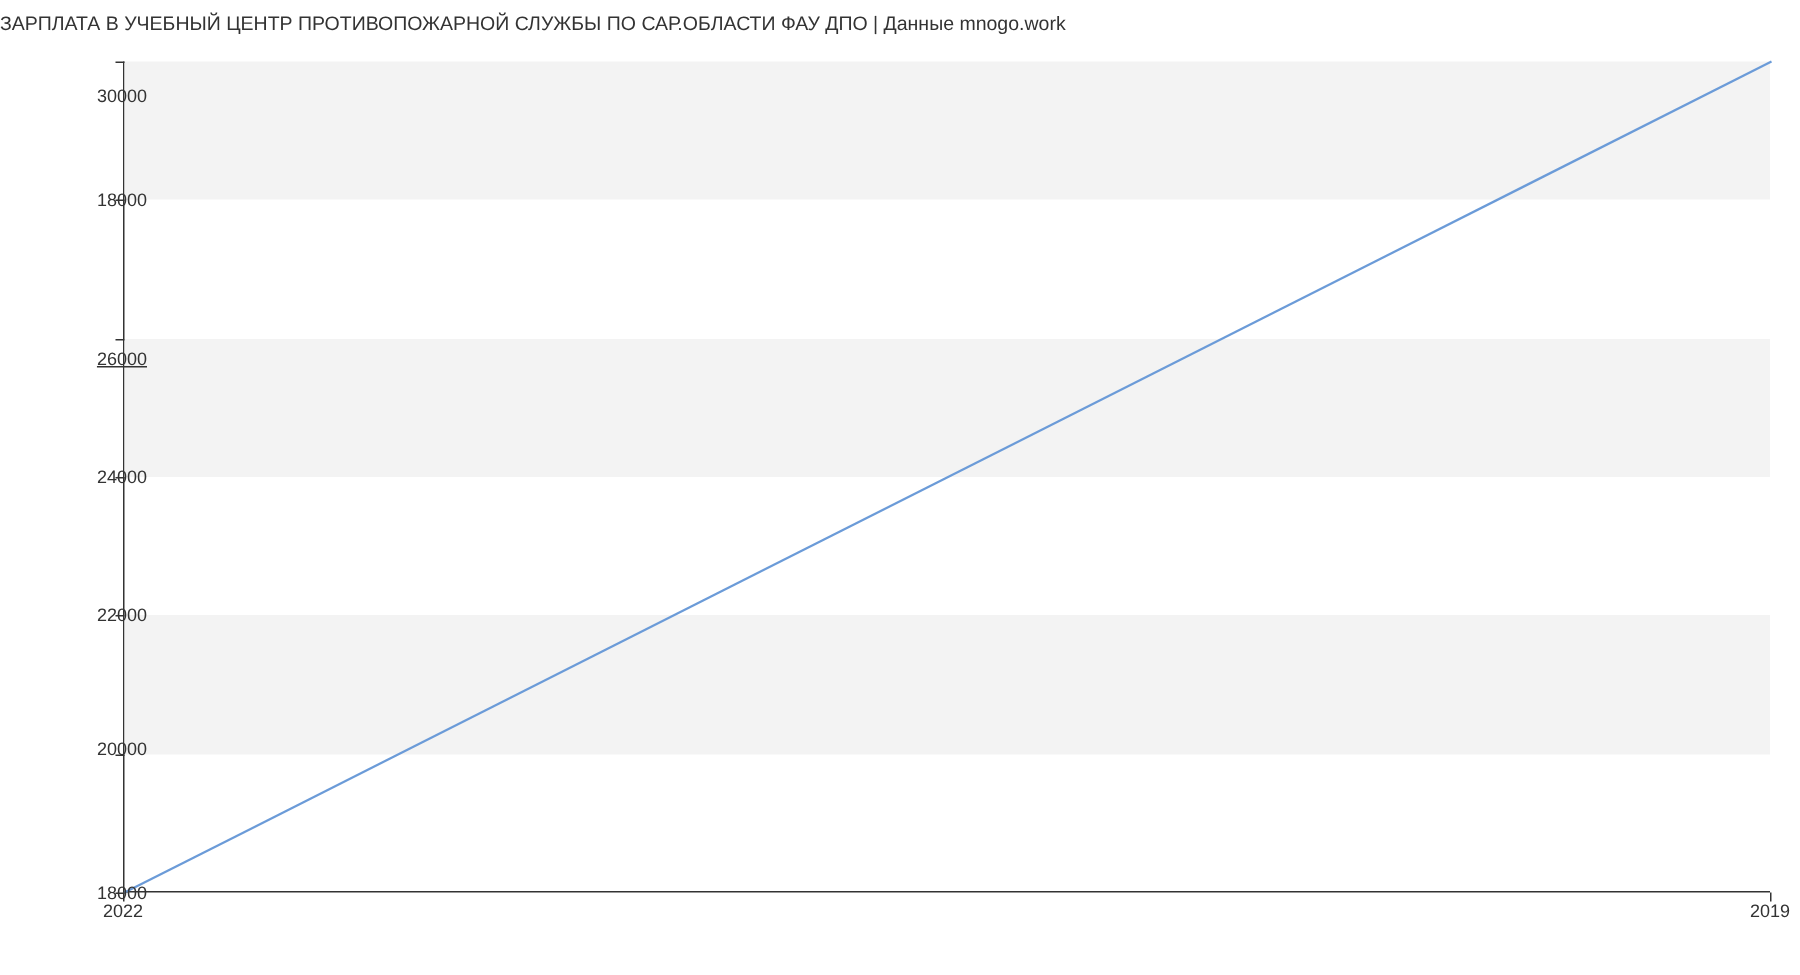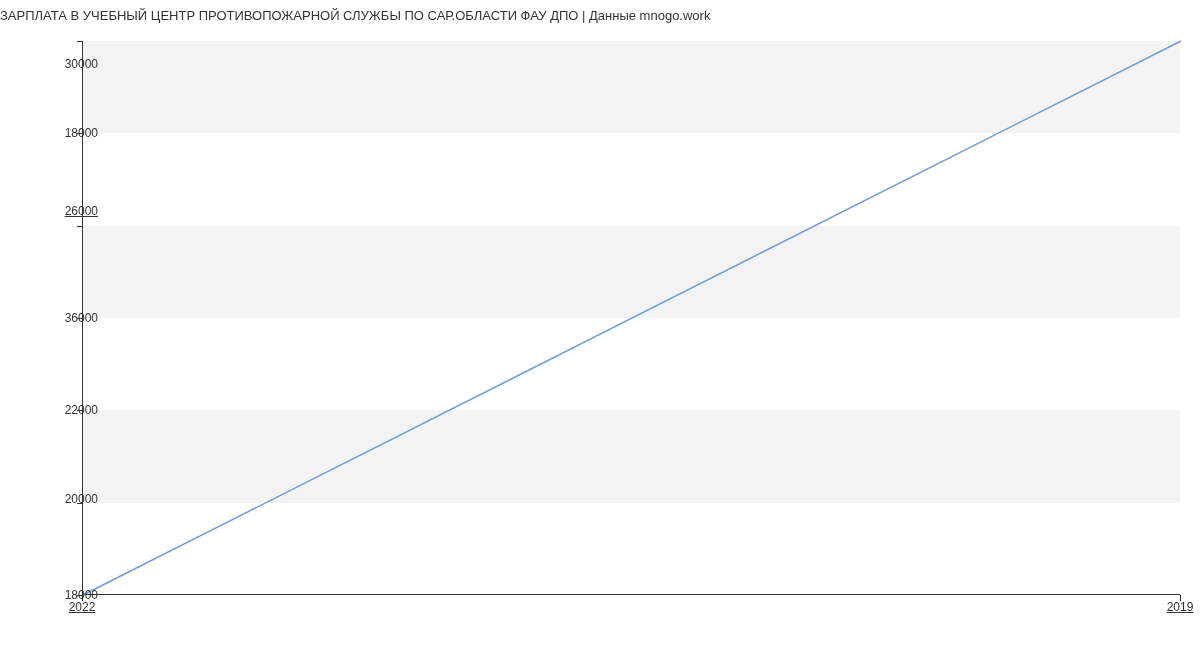--- a/index.html
+++ b/index.html
@@ -53,21 +53,20 @@
     width: 6px;
     height: 1px;
     background: #333333;
   }
   .x-tick {
     position: absolute;
     top: 600px;
     font-size: 12px;
     color: #333333;
     transform: translateX(-50%);
-    text-decoration: underline;
   }
   .x-tick-mark {
     position: absolute;
     top: 595px;
     width: 1px;
     height: 6px;
     background: #333333;
   }
   svg.line-layer {
     position: absolute;
@@ -101,22 +100,22 @@
       <div class="y-tick-mark" style="top: 184.667px;"></div>
       <div class="y-tick-mark" style="top: 92.3333px;"></div>
       <div class="y-tick-mark" style="top: 0px;"></div>
     </div>
 </div>
 
 <div id="yticks">
     <div class="y-tick" style="top: 595px;">18000</div>
     <div class="y-tick" style="top: 499px;">20000</div>
     <div class="y-tick" style="top: 410.333px;">22000</div>
-    <div class="y-tick" style="top: 318px;">36000</div>
-    <div class="y-tick" style="top: 211px; text-decoration: underline;">26000</div>
+    <div class="y-tick" style="top: 318px;">24000</div>
+    <div class="y-tick" style="top: 239px; text-decoration: underline;">26000</div>
     <div class="y-tick" style="top: 133.333px;">18000</div>
     <div class="y-tick" style="top: 53px; margin-top: 11px;">30000</div>
   </div>
 <div id="xticks">
     <div class="x-tick" style="left: 82px;">2022</div>
     <div class="x-tick-mark" style="left: 82px;"></div>
     <div class="x-tick" style="left: 1180px;">2019</div>
     <div class="x-tick-mark" style="left: 1180px;"></div>
   </div>
 

